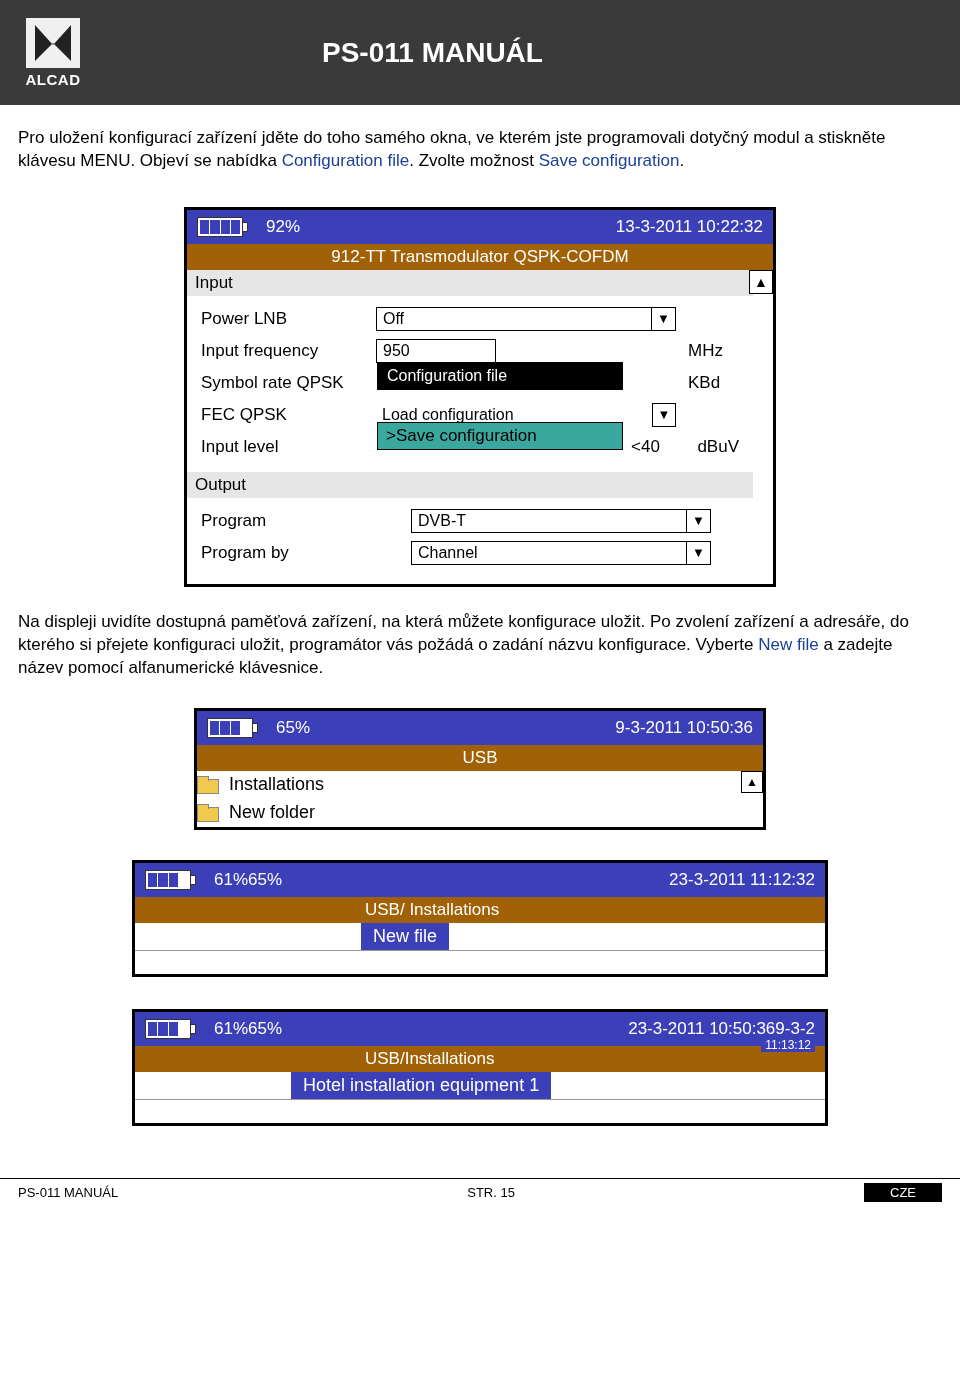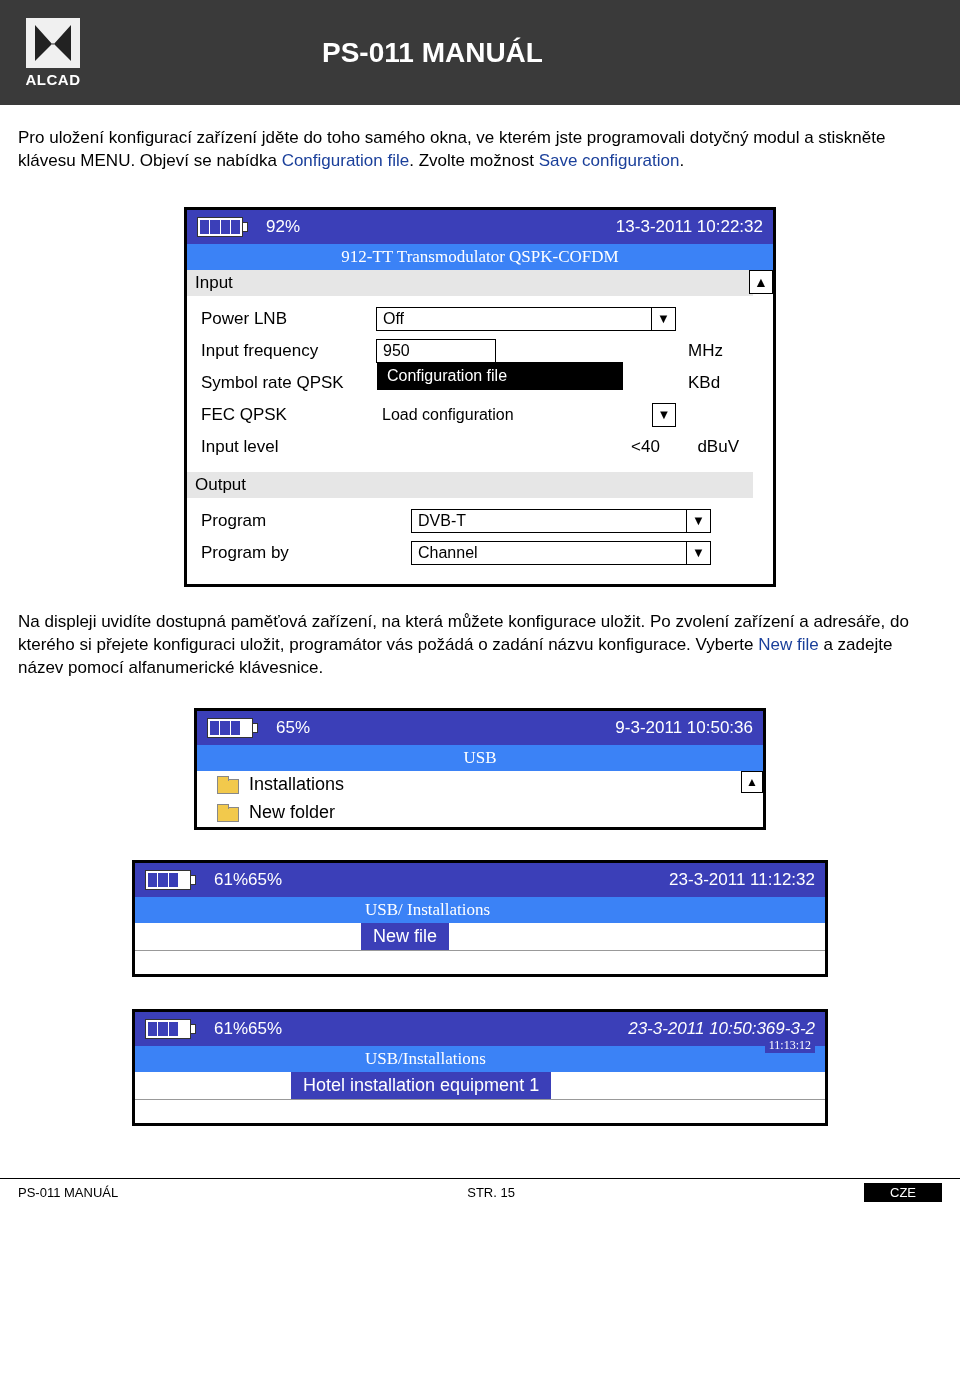--- a/index.html
+++ b/index.html
@@ -21,21 +21,21 @@
   
   .status-bar { background: #3b3fb8; color: #fff; height: 34px; display: flex; align-items: center; padding: 0 10px; font-size: 17px; }
   .battery { display: inline-flex; align-items: center; margin-right: 8px; }
   .battery-body { width: 46px; height: 20px; background: #fff; border: 1px solid #333; display: flex; padding: 2px; gap: 1px; }
   .battery-cell { flex: 1; background: #3b3fb8; }
   .battery-cell.empty { background: #fff; }
   .battery-tip { width: 5px; height: 10px; background: #fff; border: 1px solid #333; border-left: none; }
   .status-pct { margin-left: 10px; }
   .status-time { margin-left: auto; }
   
-  .black-bar { background: #3b82f6; color: #fff; text-align: center; font-size: 17px; padding: 3px 0; min-height: 24px; display: flex; align-items: center; justify-content: center; font-family: Liberation Serif, serif; }
+  .black-bar { background: #a16207; color: #fff; text-align: center; font-size: 17px; padding: 3px 0; min-height: 24px; display: flex; align-items: center; justify-content: center; }
   .black-bar.left { justify-content: flex-start; padding-left: 230px; }
   
   .screen-body { position: relative; background: #fff; padding: 10px 14px 14px 14px; }
   .scroll-arrow { position: absolute; right: 0; width: 24px; height: 24px; border: 1px solid #000; background: #fff; display: flex; align-items: center; justify-content: center; font-size: 14px; }
   .scroll-arrow.up { top: 0; }
   
   .form-row { display: flex; align-items: center; font-size: 17px; min-height: 30px; margin-bottom: 2px; }
   .form-label { width: 175px; }
   .form-field { border: 1px solid #000; padding: 2px 6px; min-height: 24px; display: flex; align-items: center; font-size: 16px; }
   .dropdown { display: flex; }
@@ -47,21 +47,21 @@
   
   .overlay-black { background: #000; color: #fff; padding: 5px 10px; font-size: 16px; position: absolute; }
   .overlay-teal { background: #3ba8a0; border: 1px solid #000; padding: 3px 8px; font-size: 17px; position: absolute; }
   
   .para2 { margin-top: 24px; }
   
   .screen2 { width: 572px; margin-top: 28px; }
   .screen3 { width: 696px; margin-top: 30px; }
   .screen4 { width: 696px; margin-top: 32px; }
   
-  .folder-row { display: flex; align-items: center; padding: 3px 20px; font-size: 18px; min-height: 28px; }
+  .folder-row { display: flex; align-items: center; padding: 3px 0; font-size: 18px; min-height: 28px; }
   .folder-icon { width: 22px; height: 16px; margin-right: 10px; position: relative; }
   .folder-icon::before { content: ""; position: absolute; width: 20px; height: 13px; background: #f2c94c; border: 1px solid #888; top: 2px; }
   .folder-icon::after { content: ""; position: absolute; width: 10px; height: 4px; background: #f2c94c; border: 1px solid #888; border-bottom: none; top: -1px; }
   
   .thin-bar { height: 24px; border-top: 1px solid #999; background: #fff; }
   .blue-sel { background: #3b3fb8; color: #fff; padding: 3px 12px; font-size: 18px; width: fit-content; }
   
   .footer { border-top: 1px solid #000; margin-top: 52px; display: flex; justify-content: space-between; padding: 4px 18px 12px 18px; font-size: 13px; align-items: center; }
   .footer-right { background: #000; color: #fff; padding: 2px 26px; }
   
@@ -158,20 +158,21 @@
 
       <div class="form-row">
         <div class="form-label" style="width:210px;">Program by</div>
         <div class="dropdown" style="width:300px;">
           <div class="form-field">Channel</div>
           <div class="dd-btn">▼</div>
         </div>
       </div>
 
       <div class="overlay-black" style="left:190px; top:92px; width:246px;">Configuration file</div>
+      <div class="overlay-teal" style="left:190px; top:152px; width:246px;">&gt;Save configuration</div>
     </div>
   </div>
 
   <p class="body-text para2">
     <span>Na displeji uvidíte dostupná paměťová zařízení, na která můžete konfigurace uložit. Po zvolení zařízení a adresáře, do kterého si přejete konfiguraci uložit, programátor vás požádá o zadání názvu konfigurace. Vyberte </span><span class="blue-text">New file</span><span> a zadejte název pomocí alfanumerické klávesnice.</span>
   </p>
 
   <div class="screen screen2">
     <div class="status-bar">
       <span class="battery">
@@ -228,21 +229,21 @@
       <span class="battery">
         <span class="battery-body">
             <span class="battery-cell"></span>
             <span class="battery-cell"></span>
             <span class="battery-cell"></span>
             <span class="battery-cell empty"></span>
           </span>
           <span class="battery-tip"></span>
       </span>
       <span class="status-pct">61%65%</span>
-      <span class="status-time" style="text-align:right;font-style:italic;">
+      <span class="status-time" style="text-align:right;">
         <div>23-3-2011 10:50:369-3-2</div>
       </span>
     </div>
     <div class="black-bar left" style="position:relative;">
       <span>USB/Installations</span>
       <span style="position:absolute; right:10px; top:-8px; color:#fff; font-size:12px; background:#3b3fb8; padding:0 4px;">11:13:12</span>
     </div>
     <div style="padding-left:156px;">
       <div class="blue-sel">Hotel installation equipment 1</div>
     </div>

